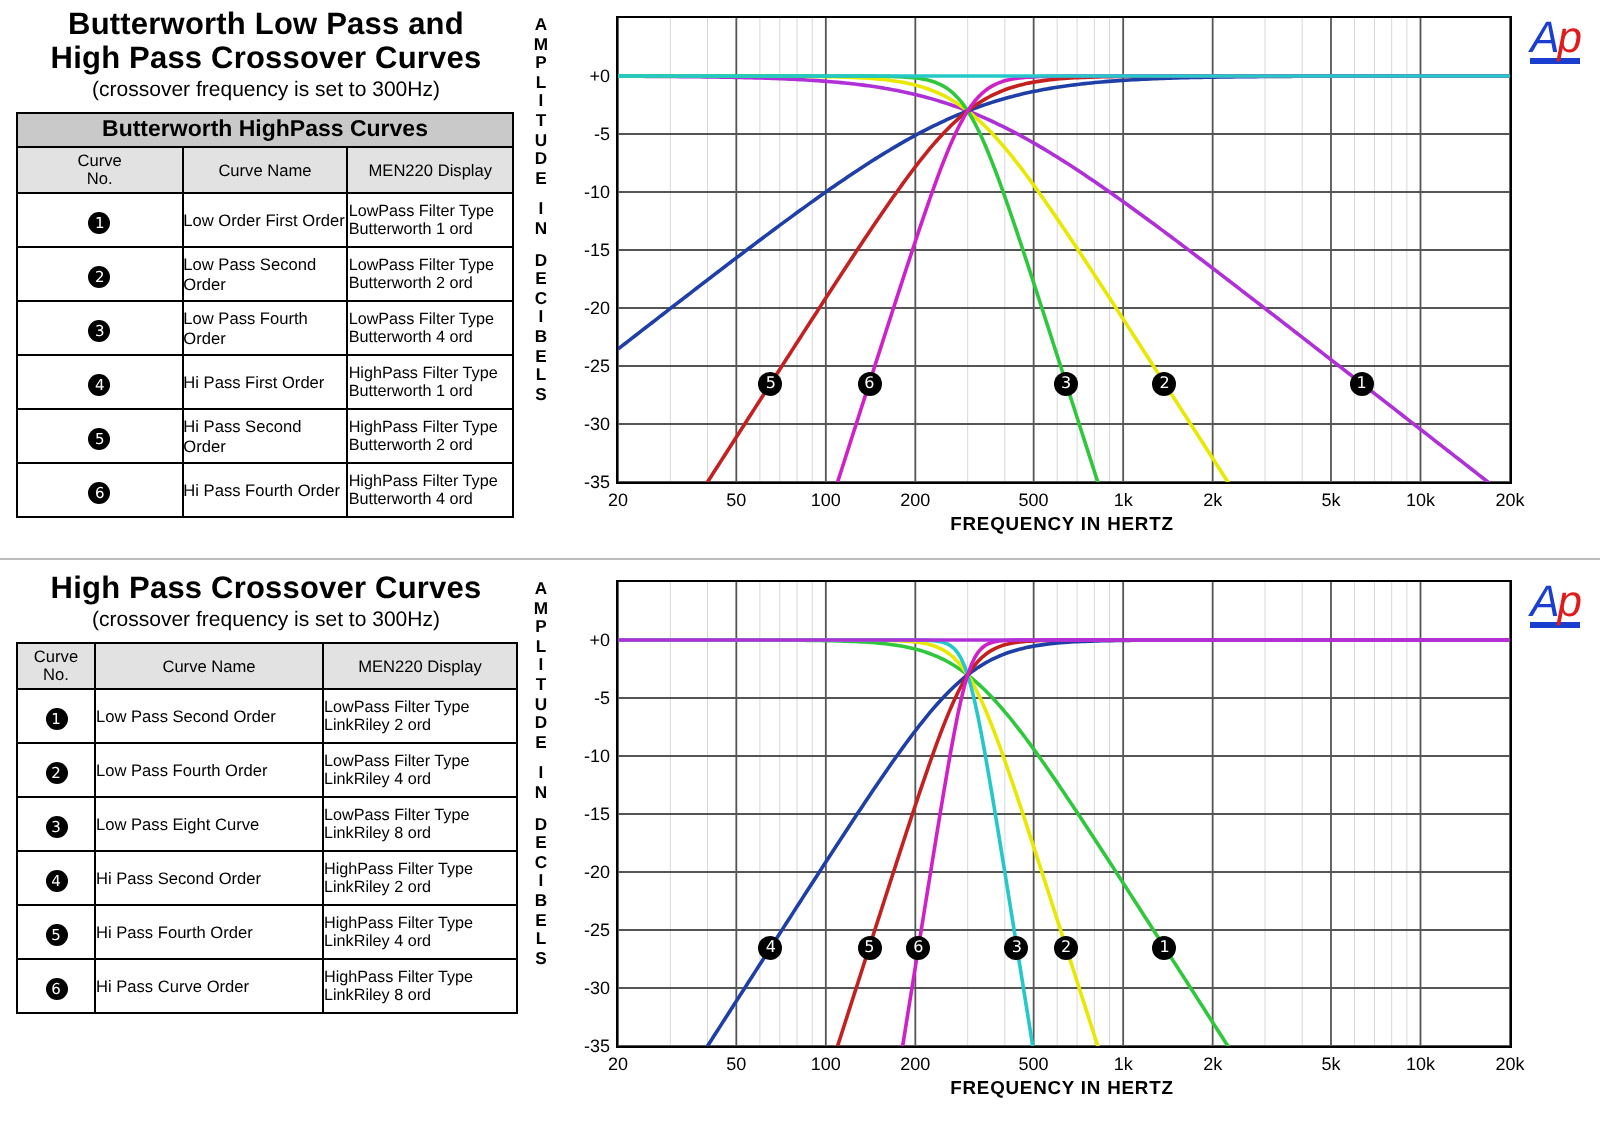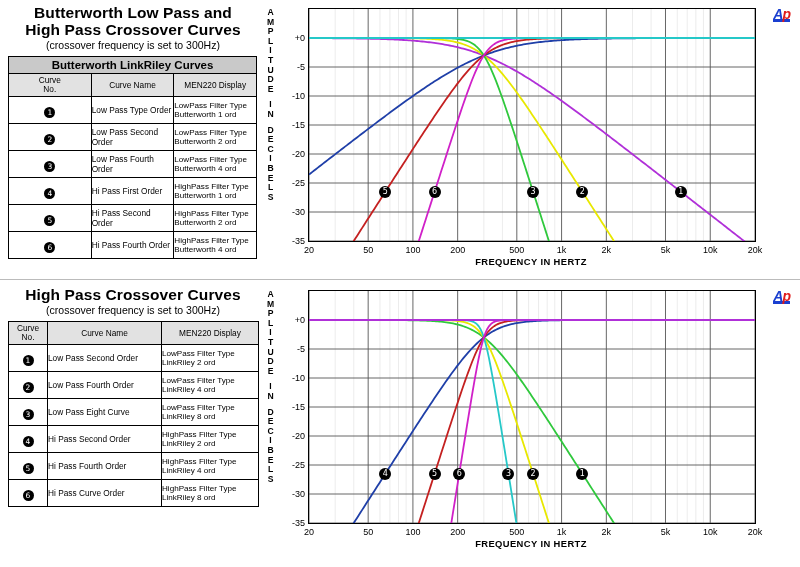--- a/index.html
+++ b/index.html
@@ -30,21 +30,21 @@
   .bullet{display:inline-block;width:11px;height:11px;border-radius:50%;background:#000;color:#fff;font-size:7.5px;line-height:11px;text-align:center;font-family:"DejaVu Sans",sans-serif;}
 
   
   .chartwrap{position:absolute;left:262px;top:2px;width:534px;height:272px;}
   .axislabel-y{position:absolute;left:2px;top:6px;width:13px;text-align:center;font-size:8.6px;font-weight:bold;line-height:9.6px;}
   .ylab-group{margin-bottom:6px;}
   .plot{position:absolute;left:46px;top:6px;width:446px;height:232px;border:1px solid #000;background:#fff;}
   .ytick{position:absolute;right:calc(100% + 4px);transform:translateY(-50%);font-size:9px;white-space:nowrap;}
   .xtick{position:absolute;top:calc(100% + 4px);transform:translateX(-50%);font-size:9px;white-space:nowrap;}
   .xaxis-title{position:absolute;left:46px;top:254px;width:446px;text-align:center;font-size:9.4px;font-weight:bold;letter-spacing:.4px;}
-  .aplogo{position:absolute;right:6px;top:4px;font-weight:bold;font-size:14px;color:#1a3fd0;font-style:italic;letter-spacing:-1px;}
+  .aplogo{position:absolute;right:6px;top:4px;font-weight:normal;font-size:22px;color:#1a3fd0;font-style:italic;letter-spacing:-1px;}
   .aplogo .p{color:#e01b1b;}
   .aplogo .u{display:block;height:3px;background:#1a3fd0;margin-top:-3px;}
 
   .marker{position:absolute;width:12px;height:12px;border-radius:50%;background:#000;color:#fff;font-size:8px;line-height:12px;text-align:center;font-family:"DejaVu Sans",sans-serif;transform:translate(-50%,-50%);}
   svg.curves-svg{position:absolute;left:0;top:0;width:100%;height:100%;}
 </style>
 </head>
 <body>
 
 <div class="page">
@@ -55,33 +55,33 @@
     <div class="leftcol">
       <div class="title">
         <div>Butterworth Low  Pass and</div>
         <div>High Pass Crossover Curves</div>
       </div>
       <div class="subtitle">(crossover frequency is set to 300Hz)</div>
 
       <table class="curves">
         <tbody>
             <tr>
-              <td class="tblhead" colspan="3">Butterworth LinkRiley Curves</td>
+              <td class="tblhead" colspan="3">Butterworth HighPass Curves</td>
             </tr>
         <tr>
           <td class="colhead c-no">
             <div>Curve</div>
             <div>No.</div>
           </td>
           <td class="colhead c-name">Curve Name</td>
           <td class="colhead c-disp">MEN220 Display</td>
         </tr>
         <tr>
           <td class="cell-no"><span class="bullet">1</span></td>
-          <td class="cell-name">Low Pass Type Order</td>
+          <td class="cell-name">Low Order First Order</td>
           <td class="cell-disp">
             <div>LowPass Filter Type</div>
             <div>Butterworth 1 ord</div>
           </td>
         </tr>
         <tr>
           <td class="cell-no"><span class="bullet">2</span></td>
           <td class="cell-name">Low Pass Second Order</td>
           <td class="cell-disp">
             <div>LowPass Filter Type</div>

